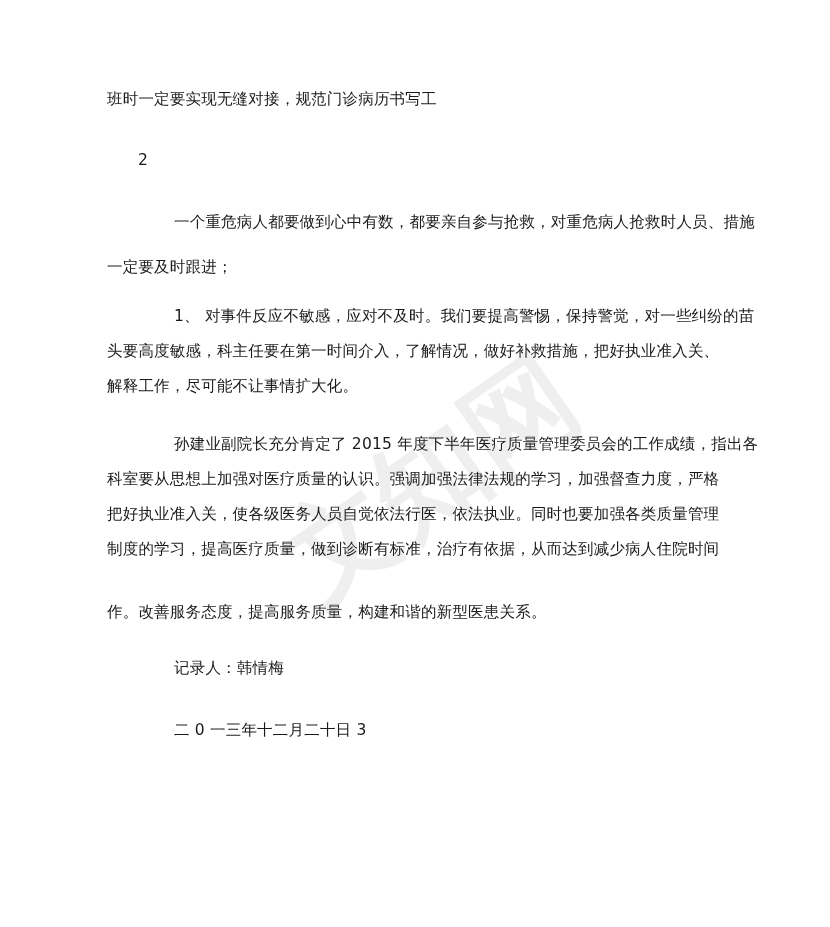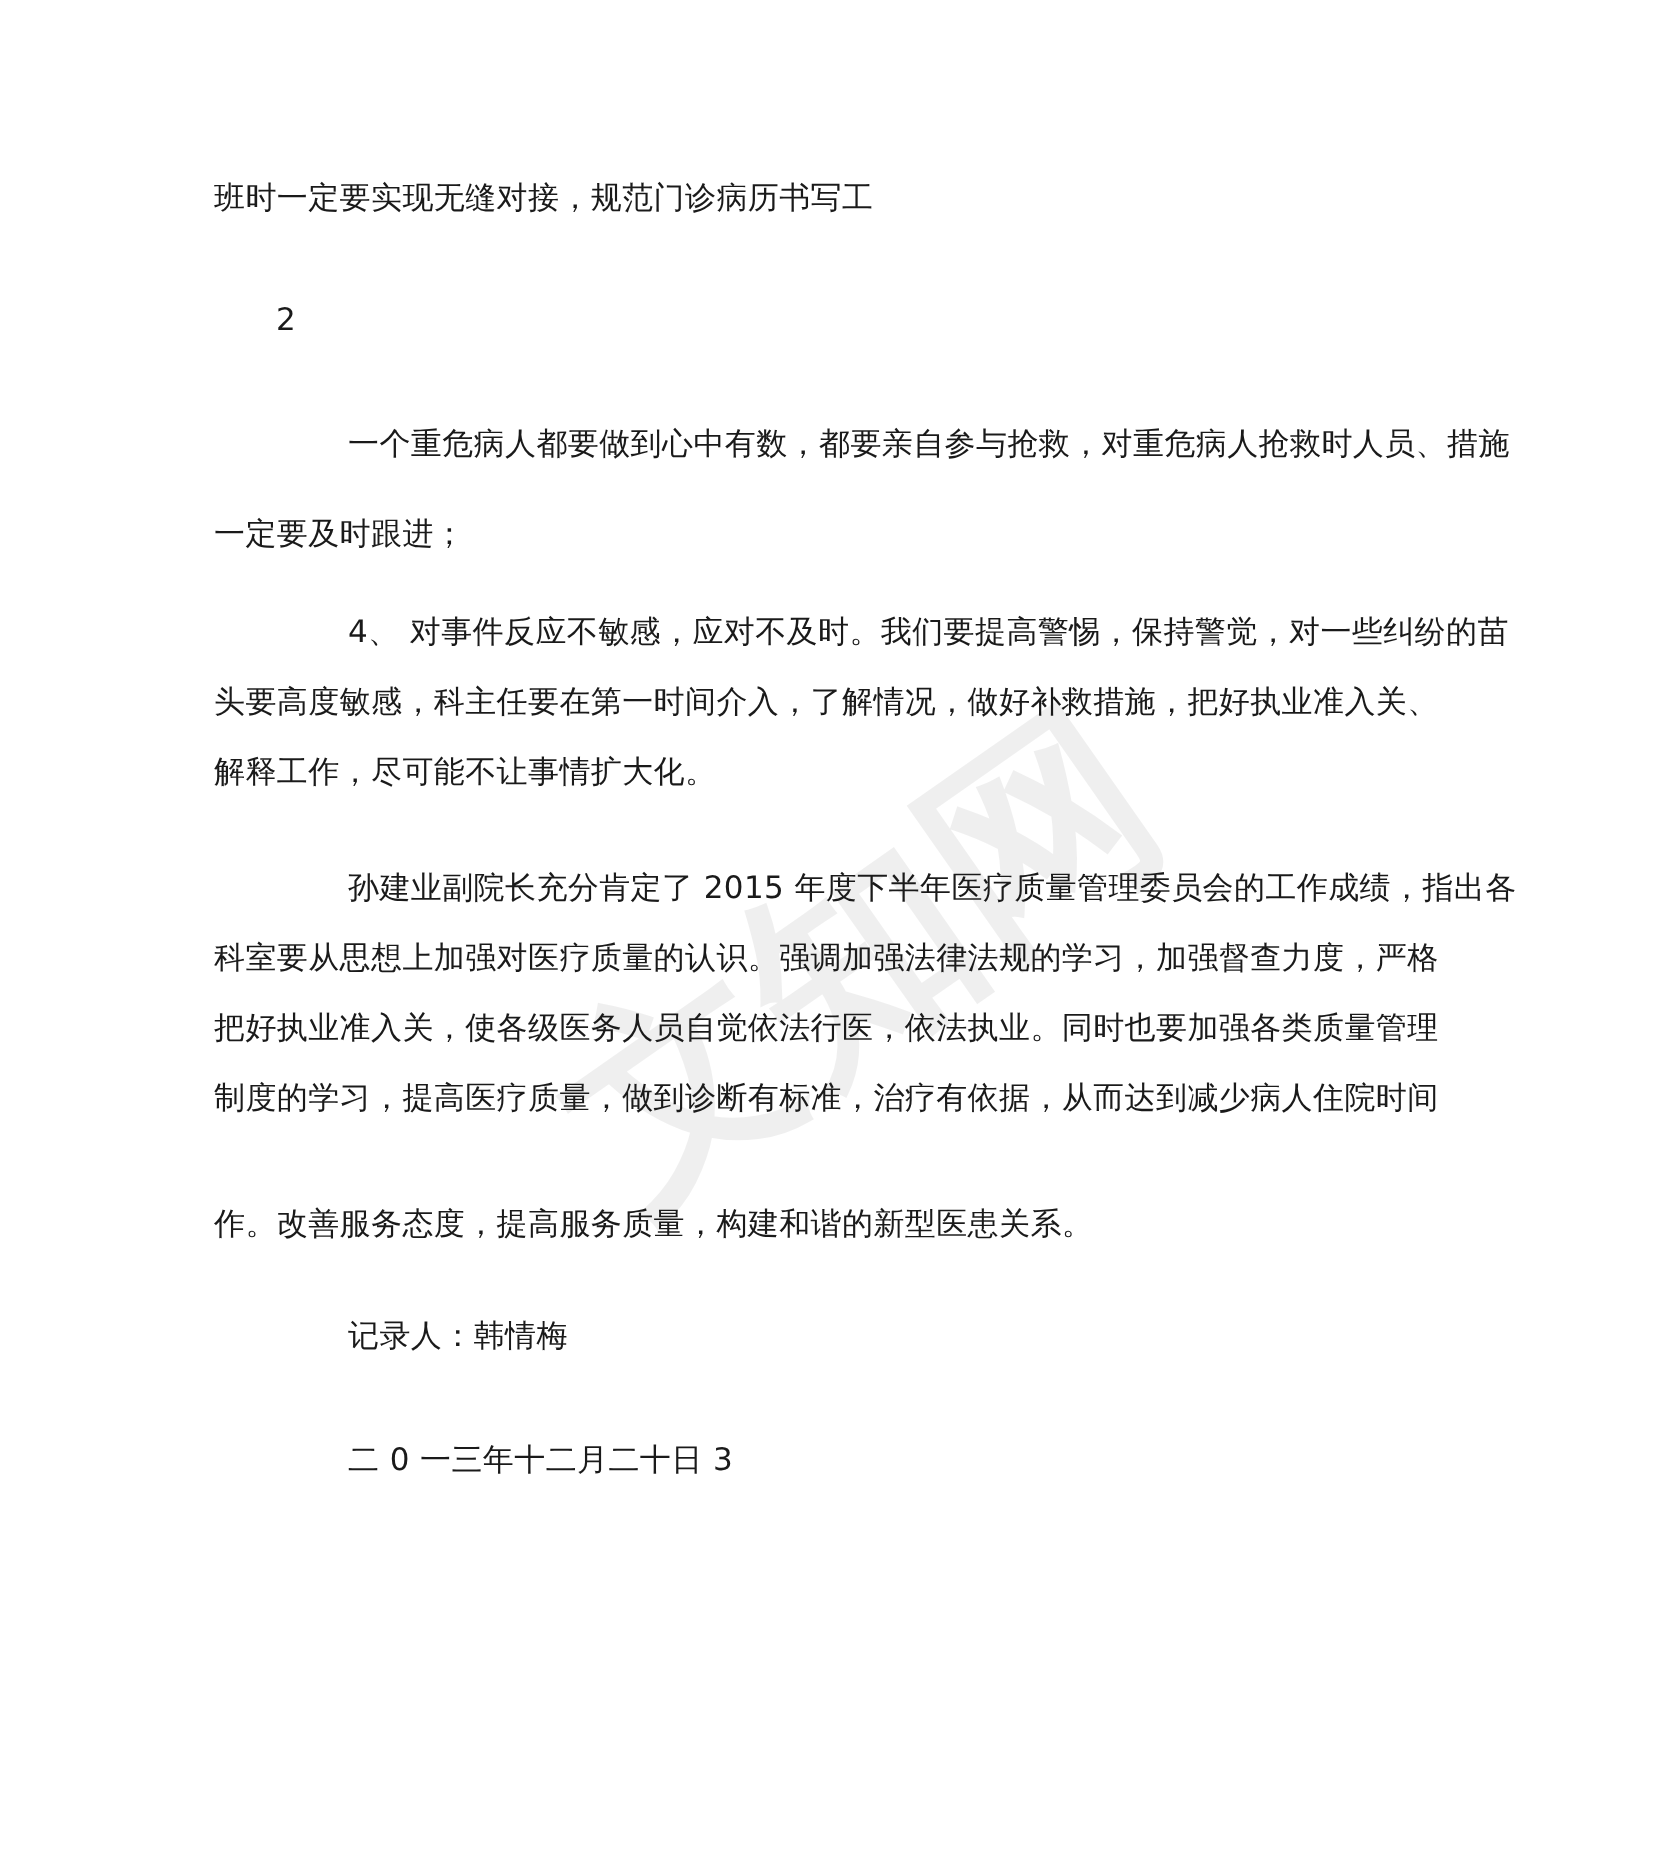--- a/index.html
+++ b/index.html
@@ -54,21 +54,21 @@
 
 <div class="page">
   <div class="watermark">文知网</div>
 
   <div class="line" style="top:89px">班时一定要实现无缝对接，规范门诊病历书写工</div>
   <div class="line pagenum" style="top:150px">2</div>
 
   <div class="line indent" style="top:212px">一个重危病人都要做到心中有数，都要亲自参与抢救，对重危病人抢救时人员、措施</div>
   <div class="line" style="top:257px">一定要及时跟进；</div>
 
-  <div class="line indent" style="top:306px">4、  对事件反应不敏感，应对不及时。我们要提高警惕，保持警觉，对一些纠纷的苗</div>
+  <div class="line indent" style="top:306px">1、  对事件反应不敏感，应对不及时。我们要提高警惕，保持警觉，对一些纠纷的苗</div>
   <div class="line" style="top:341px">头要高度敏感，科主任要在第一时间介入，了解情况，做好补救措施，把好执业准入关、</div>
   <div class="line" style="top:376px">解释工作，尽可能不让事情扩大化。</div>
 
   <div class="line indent" style="top:434px">孙建业副院长充分肯定了 2015 年度下半年医疗质量管理委员会的工作成绩，指出各</div>
   <div class="line" style="top:469px">科室要从思想上加强对医疗质量的认识。强调加强法律法规的学习，加强督查力度，严格</div>
   <div class="line" style="top:504px">把好执业准入关，使各级医务人员自觉依法行医，依法执业。同时也要加强各类质量管理</div>
   <div class="line" style="top:539px">制度的学习，提高医疗质量，做到诊断有标准，治疗有依据，从而达到减少病人住院时间</div>
   <div class="line" style="top:602px">作。改善服务态度，提高服务质量，构建和谐的新型医患关系。</div>
 
   <div class="line indent" style="top:658px">记录人：韩情梅</div>

